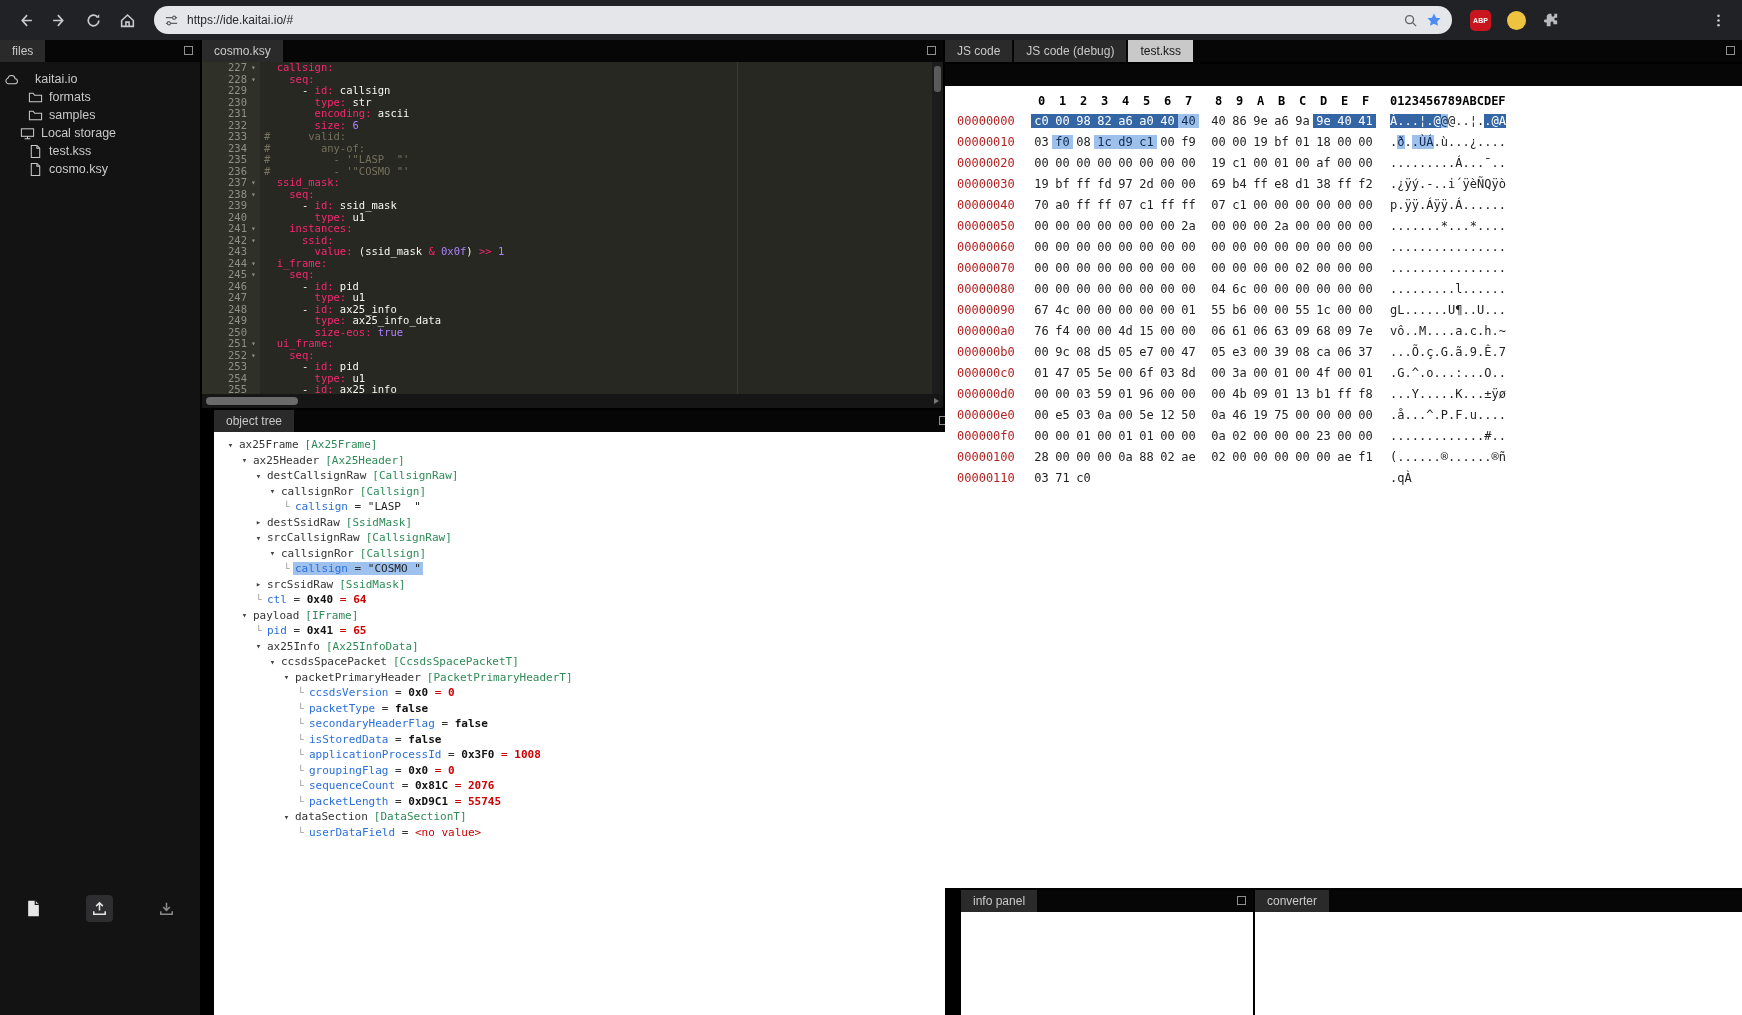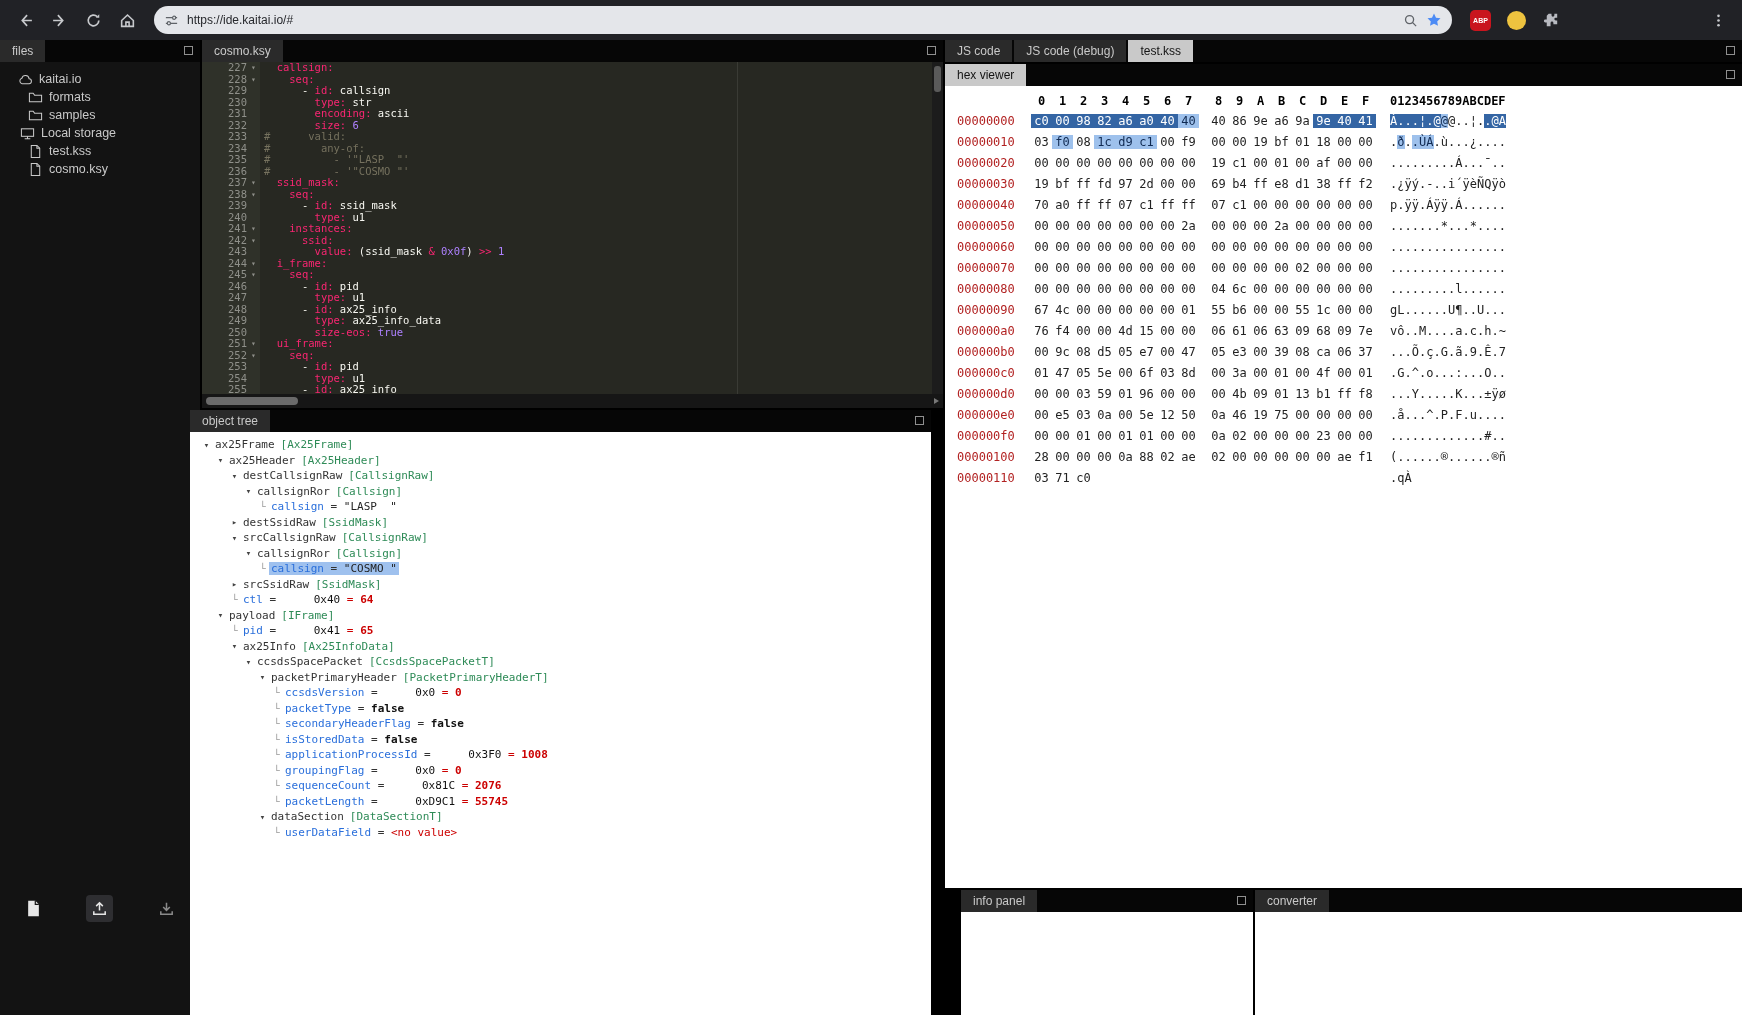--- a/index.html
+++ b/index.html
@@ -64,34 +64,34 @@
   .tok-num, .tok-bool { color:#ae81ff; } .tok-comment { color:#75715e; }
   .print-margin { position:absolute; left:535px; top:0; bottom:0; width:1px; background:#3a3b35; }
   .vscroll { position:absolute; right:0; top:0; bottom:0; width:11px; background:#1c1c1c; }
   .vthumb { position:absolute; right:2px; top:4px; width:7px; height:26px; background:#5a5a5a; border-radius:3px; }
   .hscroll { position:absolute; left:0; right:0; bottom:0; height:14px; background:#161616; }
   .hthumb { position:absolute; left:4px; top:3px; width:92px; height:8px; background:#6a6a6a; border-radius:4px; }
   .harrow { position:absolute; right:4px; top:4px; width:0; height:0;
             border-top:3px solid transparent; border-bottom:3px solid transparent; border-left:5px solid #777; }
 
   
-  .objtree-panel { left:190px; top:370px; width:741px; height:605px; background:#060606; }
+  .objtree-panel { left:214px; top:370px; width:741px; height:605px; background:#060606; }
   .objtree { position:absolute; top:22px; left:0; right:0; bottom:0; background:#ffffff;
              padding:5px 0; font:11px "DejaVu Sans Mono", monospace; overflow:hidden; }
   .trow { height:15.5px; display:flex; align-items:center; white-space:pre; cursor:pointer; }
   .exp { display:inline-block; width:13px; font-size:9px; color:#444; text-align:center; flex:0 0 auto; }
   .exp.conn { color:#999; font-size:10px; }
   .ntext { display:inline-flex; align-items:center; padding:0 2px; }
   .ntext.sel { background:#9fc1ee; }
   .sname { color:#333; }
   .stype { color:#2e8b57; margin-left:6px; }
   .lname { color:#2a6fdb; }
   .eq { color:#333; }
   .eq.eqd { color:#cc0000; }
-  .val-hex { color:#111; font-weight:normal;margin-left:31px; }
+  .val-hex { color:#111; font-weight:bold; }
   .val-dec { color:#cc0000; font-weight:bold; }
   .val-bool { color:#111; font-weight:bold; }
   .val-str { color:#222; }
   .val-err { color:#cc0000; }
 
   
   .right-col { left:945px; top:0; width:797px; height:975px; background:#000; }
   .rtabs-holder { display:flex; align-items:stretch; }
   .hex-panel { position:absolute; left:0; top:24px; width:797px; height:824px; background:#060606; }
   .hex-body { position:absolute; top:22px; left:0; right:0; bottom:0; background:#fff;
@@ -182,21 +182,21 @@
 </div>
 
 <div class="app">
 
   <section class="panel files-panel">
     <header class="plhead">
       <span class="tab dark">files</span>
       <span class="maxbtn"></span>
     </header>
     <div class="files-tree">
-        <div class="file-item" style="padding-left: 18px;">
+        <div class="file-item" style="padding-left: 4px; gap: 10px;">
           <span class="ficon">
             <svg width="15" height="15" viewBox="0 0 16 16">
               <path d="M4.3 12.5h7.2a2.6 2.6 0 0 0 .4-5.2 4 4 0 0 0-7.8-.6 3 3 0 0 0 .2 5.8z" fill="none" stroke="#c9c9c9" stroke-width="1.1"></path>
             </svg>
           </span>
           <span>kaitai.io</span>
         </div>
         <div class="file-item" style="padding-left: 28px;">
           <span class="ficon">
             <svg width="15" height="15" viewBox="0 0 16 16">
@@ -438,24 +438,20 @@
     <header class="plhead">
       <span class="rtabs-holder">
           <span class="tab dark">JS code</span>
           <span class="tab dark">JS code (debug)</span>
           <span class="tab light">test.kss</span>
         </span>
       <span class="maxbtn"></span>
     </header>
 
     <section class="hex-panel">
-      <header class="plhead">
-        <span class="tab light">hex viewer</span>
-        <span class="maxbtn"></span>
-      </header>
       <div class="hex-body">
           <div class="hexrow hexhead">
             <span class="off"></span>
             <span class="bcell">0</span>
             <span class="bcell">1</span>
             <span class="bcell">2</span>
             <span class="bcell">3</span>
             <span class="bcell">4</span>
             <span class="bcell">5</span>
             <span class="bcell">6</span>

